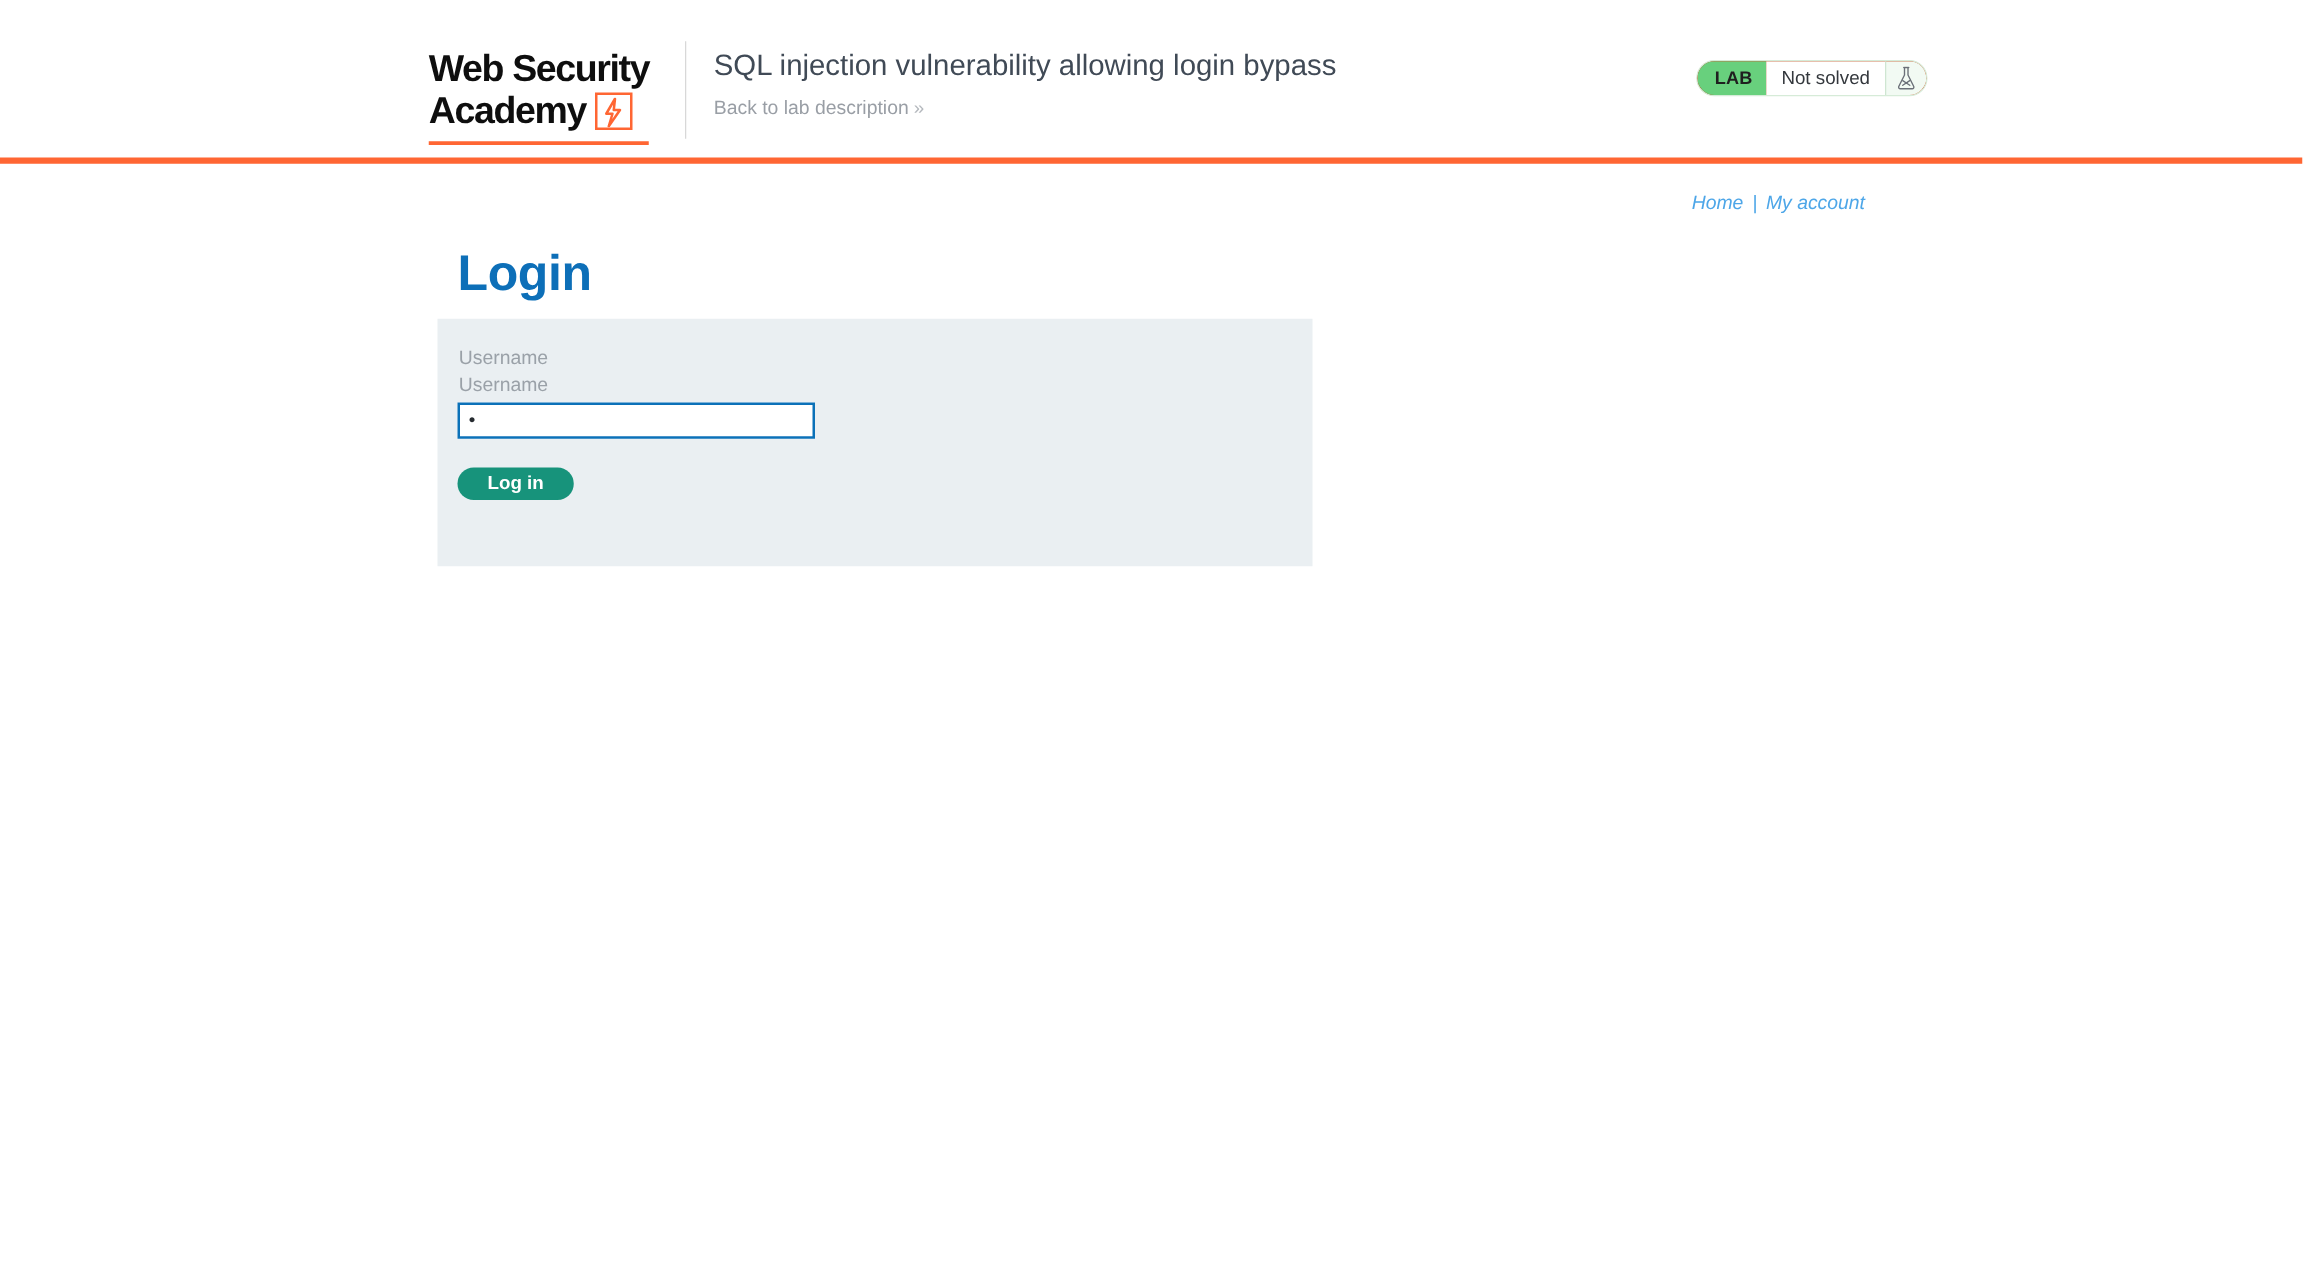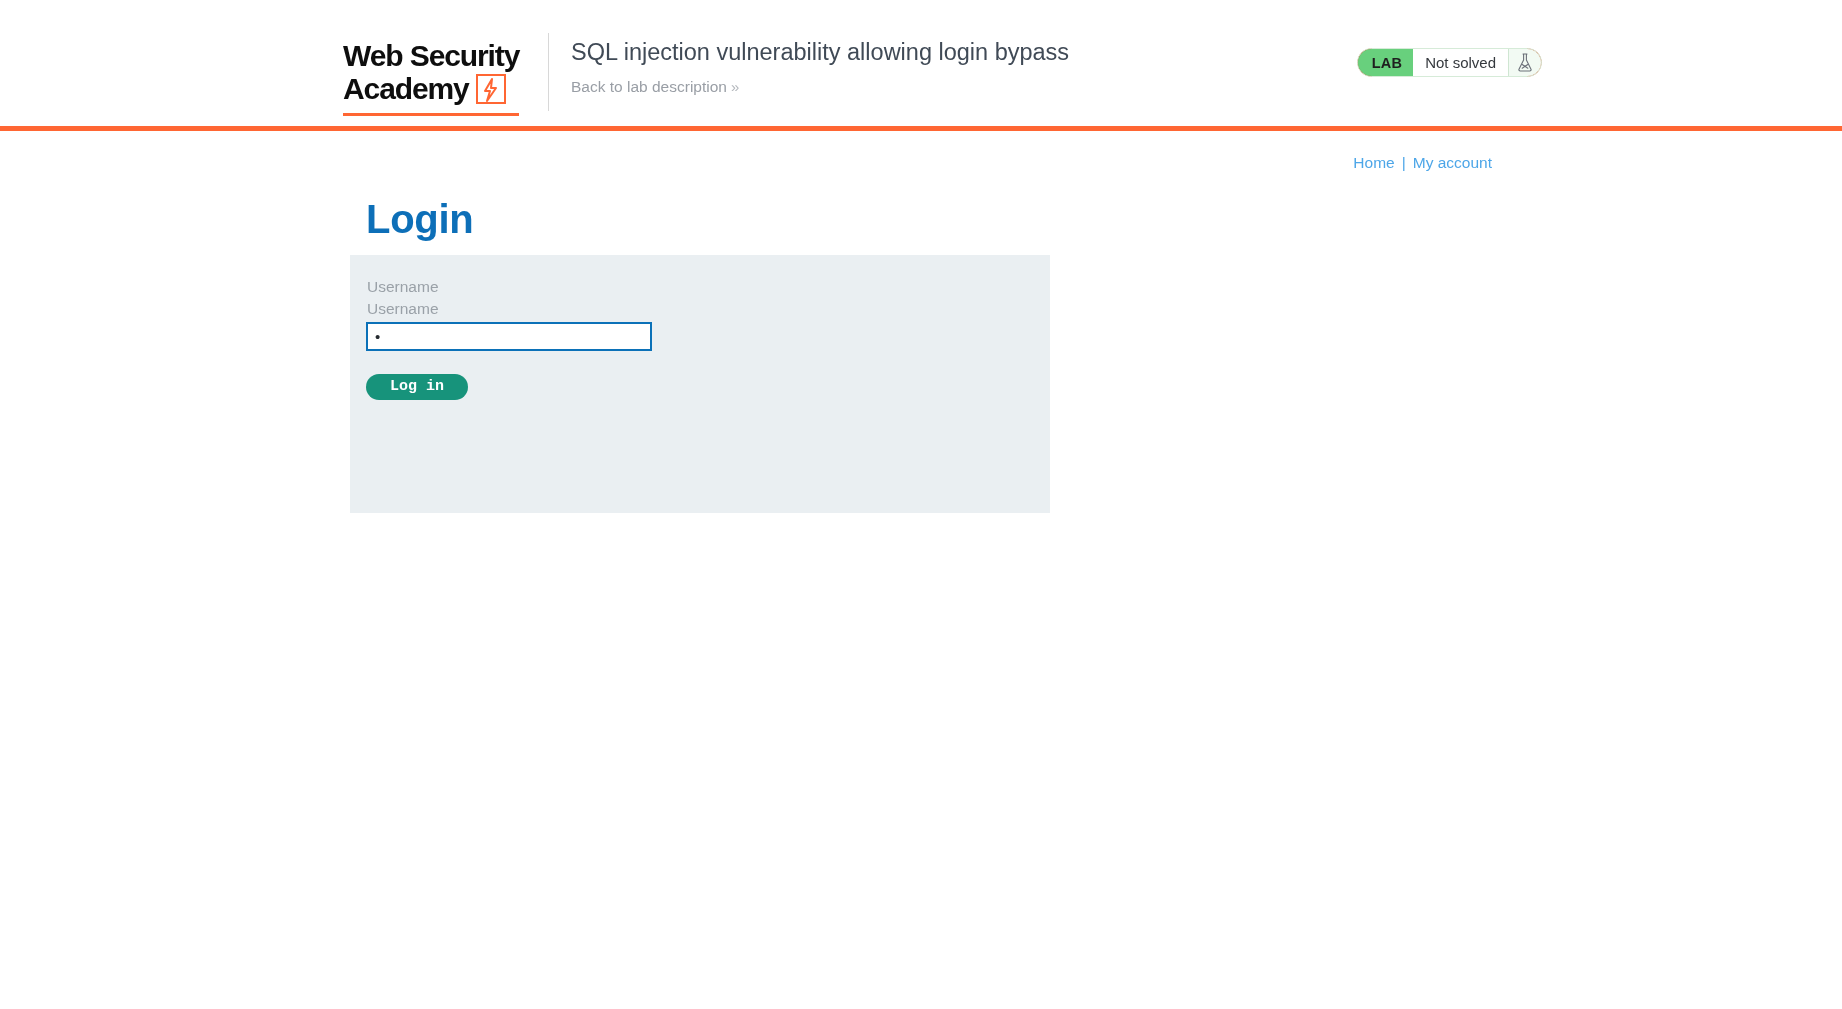--- a/index.html
+++ b/index.html
@@ -168,20 +168,21 @@
     width: 1142px;
     margin: 0 auto;
   }
 
   .nav-links {
     position: absolute;
     right: 0;
     top: 23px;
     font-size: 15.5px;
     white-space: nowrap;
+    font-style: italic;
   }
   .nav-links a {
     color: #4da6e8;
     text-decoration: none;
     cursor: pointer;
   }
   .nav-sep {
     color: #4da6e8;
     margin: 0 7px;
   }
@@ -195,21 +196,21 @@
     font-weight: bold;
     letter-spacing: -0.3px;
     margin: 0;
   }
 
   .login-panel {
     position: absolute;
     left: 0;
     top: 124px;
     width: 700px;
-    height: 258px;
+    height: 198px;
     background: #eaeff2;
     box-sizing: border-box;
     padding: 23px 0 4px 16px;
   }
 
   .field-label {
     display: block;
     font-size: 15.5px;
     color: #9aa1a8;
     margin: 0 0 4px 1px;
@@ -231,21 +232,21 @@
   }
   .text-input.focused {
     border: 2px solid #0b71b8;
     width: 286px;
     height: 29px;
   }
   .login-button {
     display: inline-block;
     background: #17937b;
     color: #ffffff;
-    font-family: Liberation Mono, monospace;
+    font-family: Liberation Sans, sans-serif;
     font-weight: bold;
     font-size: 15px;
     border: none;
     border-radius: 16px;
     padding: 0 24px;
     height: 26px;
     line-height: 26px;
     cursor: pointer;
     margin-top: 8px;
   }

